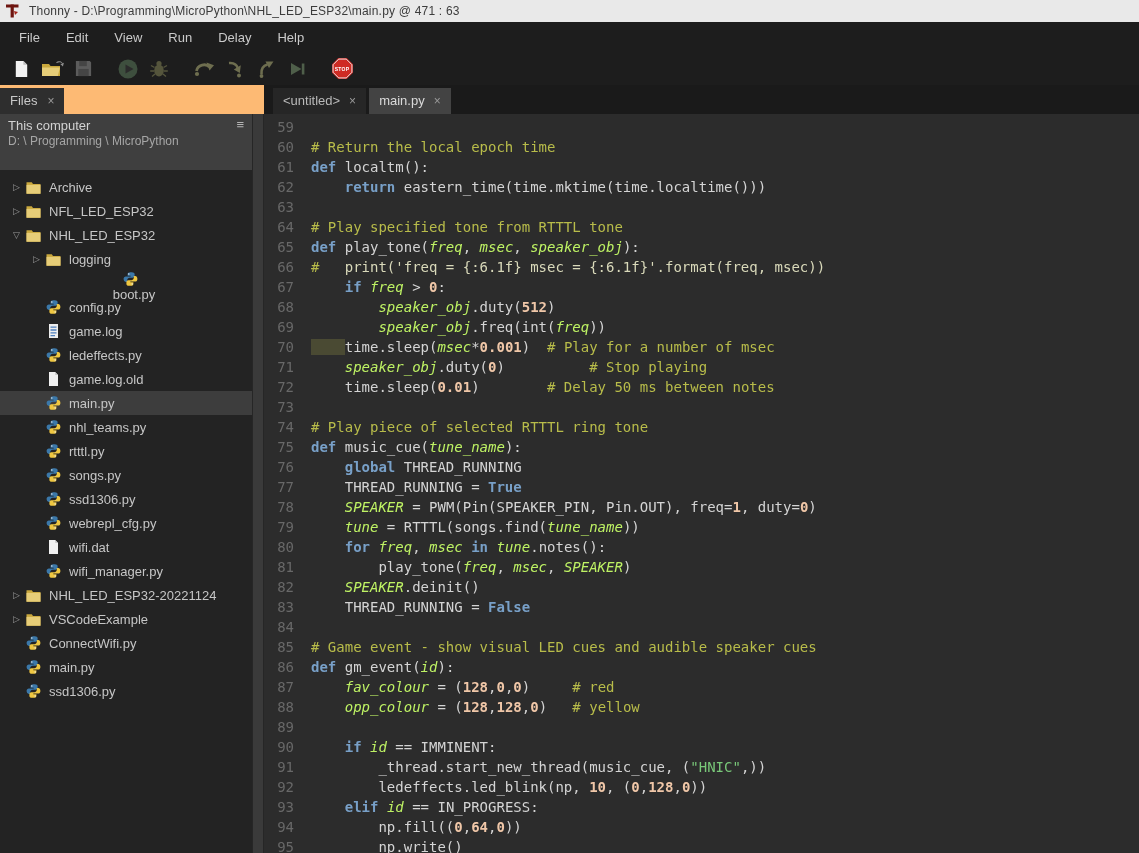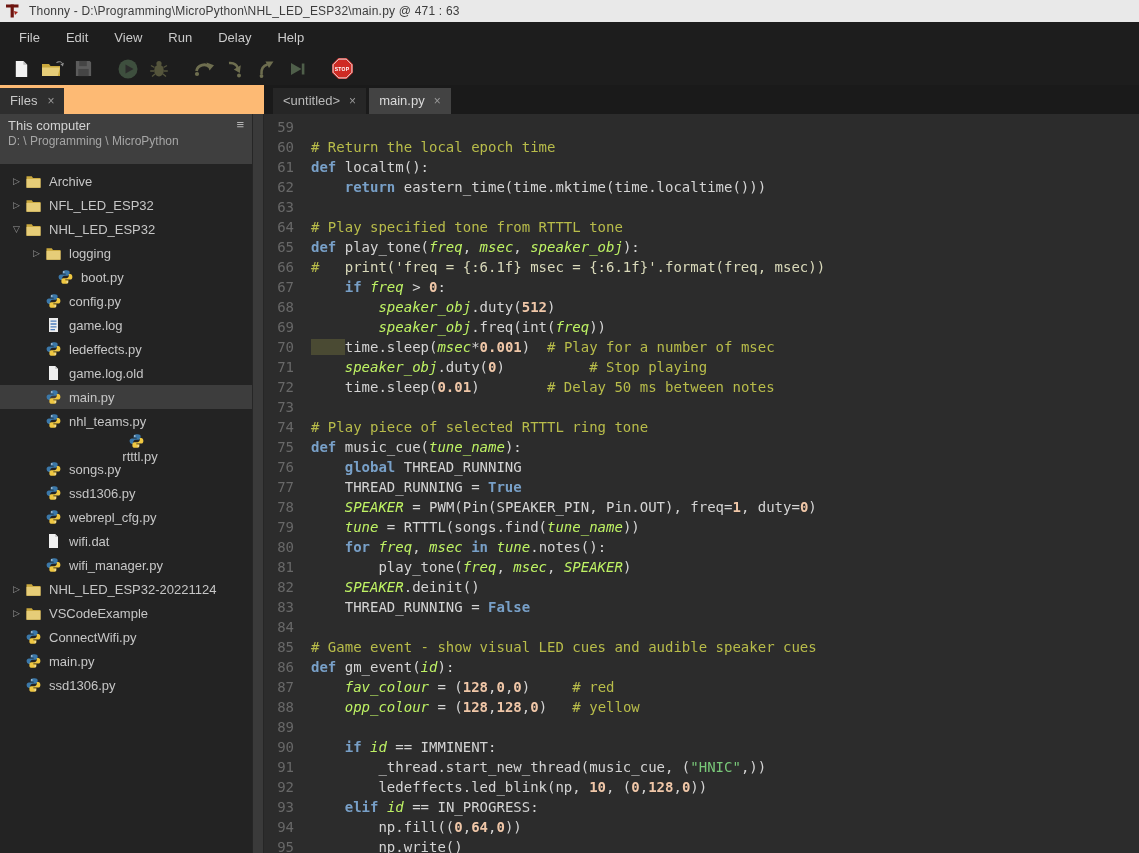--- a/index.html
+++ b/index.html
@@ -26,21 +26,21 @@
   
   .main { display:flex; height:768px; background:#1a1a1a; }
 
   
   .left { width:264px; position:relative; flex-shrink:0; }
   .files-tabstrip { height:29px; padding:3px 0 0 0; background:#fdba74; }
   .files-tab { display:inline-flex; align-items:center; gap:10px; background:#2e2e2e;
                color:#c8c8c8; font-size:13px; padding:5px 10px 6px 10px; }
   .tab-close { color:#9a9a9a; font-size:12px; }
   .panel { position:absolute; top:29px; left:0; right:12px; bottom:0; background:#232323; overflow:hidden; }
-  .panel-header { background:#3f3f3f; padding:4px 8px 16px 8px; position:relative; }
+  .panel-header { background:#3f3f3f; padding:4px 8px 22px 8px; position:relative; }
   .ph1 { font-size:13px; color:#d2d2d2; }
   .ph2 { font-size:12px; color:#a6a6a6; margin-top:1px; }
   .hamburger { position:absolute; right:8px; top:3px; color:#b5b5b5; font-size:13px; }
   .tree { padding-top:5px; }
   .trow { height:24px; display:flex; align-items:center; font-size:13px; color:#c6c6c6; white-space:nowrap; }
   .trow.selected { background:#3d3d3d; }
   .arrow { width:17px; flex-shrink:0; text-align:center; color:#9a9a9a; font-size:9px; }
   .ticon { width:18px; height:16px; margin-right:6px; flex-shrink:0; display:flex; align-items:center; }
   .vscroll { position:absolute; top:29px; right:0; width:12px; bottom:0; background:#262626; }
   .vthumb { position:absolute; top:0; left:1px; right:1px; height:100%; background:#3a3a3a; }
@@ -209,21 +209,21 @@
           <div class="trow" style="padding-left: 28px;">
             <span class="arrow">▷</span>
             <span class="ticon">
               <svg width="17" height="15" viewBox="0 0 16 15">
                 <path d="M1 2.2h5.3l1.2 1.7H15v9.8H1z" fill="#c9a83d"></path>
                 <path d="M1 4.9h14v8.8H1z" fill="#e6cd78"></path>
               </svg>
             </span>
             <span>logging</span>
           </div>
-          <div class="trow" style="padding-left: 40px;">
+          <div class="trow" style="padding-left: 16px; flex-direction: column;">
             <span class="arrow"></span>
             <span class="ticon">
               <svg width="17" height="16" viewBox="0 0 16 16">
                 <path d="M7.9 1.2c-1.7 0-2.8.7-2.8 1.9v1.7h3.1v.6H3.4C2 5.4 1.1 6.5 1.1 8.1c0 1.6.9 2.8 2.3 2.8h1.3V9.2c0-1.4 1.2-2.5 2.5-2.5h2.9c1.1 0 2-.9 2-2.1V3.1c0-1.2-1.2-1.9-2.7-1.9z" fill="#3b78a9"></path>
                 <circle cx="6.3" cy="3" r=".75" fill="#e8e8e8"></circle>
                 <path d="M8.1 14.8c1.7 0 2.8-.7 2.8-1.9v-1.7H7.8v-.6h4.8c1.4 0 2.3-1.1 2.3-2.7 0-1.6-.9-2.8-2.3-2.8h-1.3v1.7c0 1.4-1.2 2.5-2.5 2.5H5.9c-1.1 0-2 .9-2 2.1v1.5c0 1.2 1.2 1.9 2.7 1.9z" fill="#efc741"></path>
                 <circle cx="9.7" cy="13" r=".75" fill="#e8e8e8"></circle>
               </svg>
             </span>
             <span>boot.py</span>
@@ -291,21 +291,21 @@
             <span class="ticon">
               <svg width="17" height="16" viewBox="0 0 16 16">
                 <path d="M7.9 1.2c-1.7 0-2.8.7-2.8 1.9v1.7h3.1v.6H3.4C2 5.4 1.1 6.5 1.1 8.1c0 1.6.9 2.8 2.3 2.8h1.3V9.2c0-1.4 1.2-2.5 2.5-2.5h2.9c1.1 0 2-.9 2-2.1V3.1c0-1.2-1.2-1.9-2.7-1.9z" fill="#3b78a9"></path>
                 <circle cx="6.3" cy="3" r=".75" fill="#e8e8e8"></circle>
                 <path d="M8.1 14.8c1.7 0 2.8-.7 2.8-1.9v-1.7H7.8v-.6h4.8c1.4 0 2.3-1.1 2.3-2.7 0-1.6-.9-2.8-2.3-2.8h-1.3v1.7c0 1.4-1.2 2.5-2.5 2.5H5.9c-1.1 0-2 .9-2 2.1v1.5c0 1.2 1.2 1.9 2.7 1.9z" fill="#efc741"></path>
                 <circle cx="9.7" cy="13" r=".75" fill="#e8e8e8"></circle>
               </svg>
             </span>
             <span>nhl_teams.py</span>
           </div>
-          <div class="trow" style="padding-left: 28px; flex-direction: column;">
+          <div class="trow" style="padding-left: 28px;">
             <span class="arrow"></span>
             <span class="ticon">
               <svg width="17" height="16" viewBox="0 0 16 16">
                 <path d="M7.9 1.2c-1.7 0-2.8.7-2.8 1.9v1.7h3.1v.6H3.4C2 5.4 1.1 6.5 1.1 8.1c0 1.6.9 2.8 2.3 2.8h1.3V9.2c0-1.4 1.2-2.5 2.5-2.5h2.9c1.1 0 2-.9 2-2.1V3.1c0-1.2-1.2-1.9-2.7-1.9z" fill="#3b78a9"></path>
                 <circle cx="6.3" cy="3" r=".75" fill="#e8e8e8"></circle>
                 <path d="M8.1 14.8c1.7 0 2.8-.7 2.8-1.9v-1.7H7.8v-.6h4.8c1.4 0 2.3-1.1 2.3-2.7 0-1.6-.9-2.8-2.3-2.8h-1.3v1.7c0 1.4-1.2 2.5-2.5 2.5H5.9c-1.1 0-2 .9-2 2.1v1.5c0 1.2 1.2 1.9 2.7 1.9z" fill="#efc741"></path>
                 <circle cx="9.7" cy="13" r=".75" fill="#e8e8e8"></circle>
               </svg>
             </span>
             <span>rtttl.py</span>

